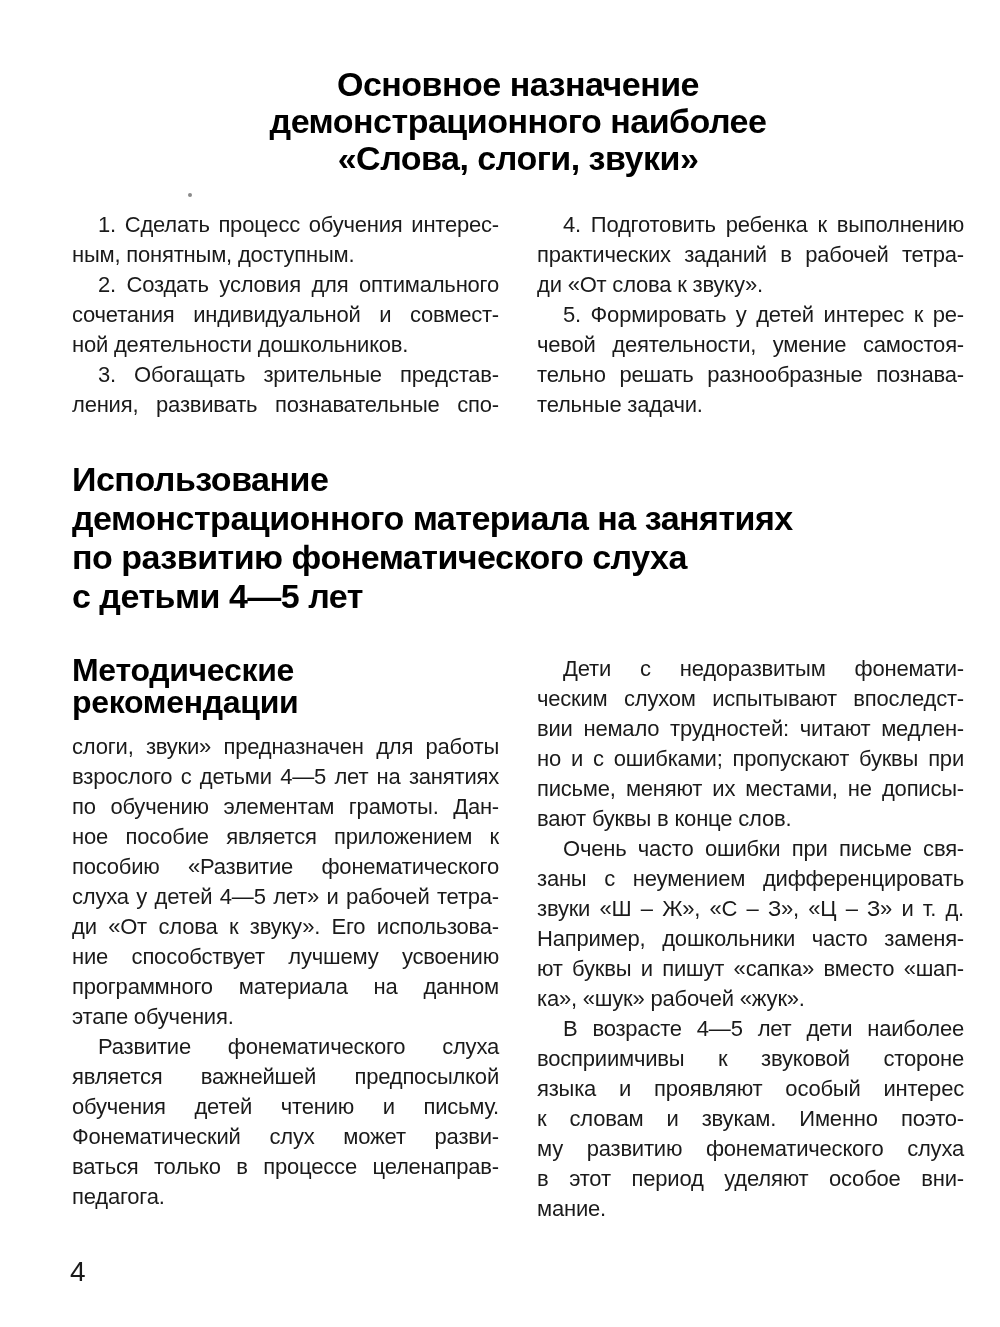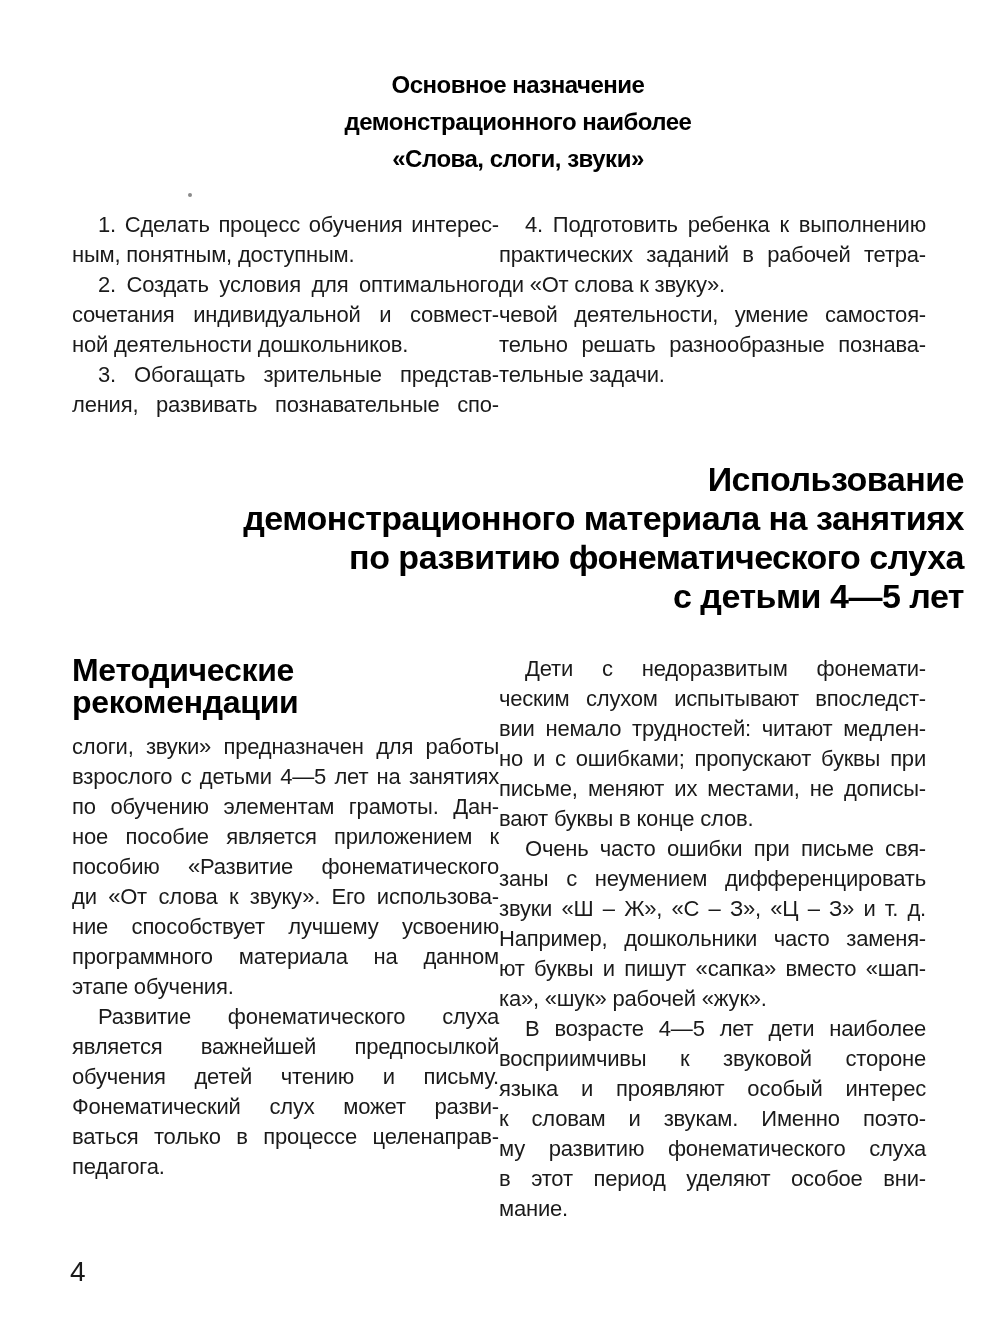--- a/index.html
+++ b/index.html
@@ -8,34 +8,34 @@
     width:1000px;height:1327px;
     background:#ffffff;
     color:#1a1a1a;
     font-family:"Liberation Sans","DejaVu Sans",sans-serif;
     box-sizing:border-box;
     padding:66px 36px 0 72px;
     overflow:hidden;
   }
   .h1{
     margin:0;
-    font-size:24px;line-height:37px;font-weight:700;
+    font-size:34px;line-height:37px;font-weight:700;
     text-align:center;color:#000000;letter-spacing:-0.5px;
   }
   .h2{
     margin:40px 0 0 0;
     font-size:34px;line-height:39px;font-weight:700;
-    text-align:right;color:#000000;letter-spacing:-0.5px;
+    text-align:left;color:#000000;letter-spacing:-0.5px;
   }
   .h3{
     margin:0 0 14px 0;
     font-size:32px;line-height:32px;font-weight:700;
     color:#000000;letter-spacing:-0.3px;
   }
-  .columns{display:flex;}
+  .columns{display:flex;gap:38px;}
   .col{width:427px;flex:none;}
   .section1{margin-top:33px;}
   .section2{margin-top:38px;}
   .para{margin:0;}
   .line{
     font-size:22px;line-height:30px;
     letter-spacing:-0.2px;
     text-align:justify;
     text-align-last:justify;
   }
@@ -80,20 +80,21 @@
           <div class="line">ления, развивать познавательные спо-</div>
         </div>
       </div>
     <div class="col">
         <div class="para">
           <div class="line first">4. Подготовить ребенка к выполнению</div>
           <div class="line">практических заданий в рабочей тетра-</div>
           <div class="line last">ди «От слова к звуку».</div>
         </div>
         <div class="para">
+          <div class="line first">5. Формировать у детей интерес к ре-</div>
           <div class="line">чевой деятельности, умение самостоя-</div>
           <div class="line">тельно решать разнообразные познава-</div>
           <div class="line last">тельные задачи.</div>
         </div>
       </div>
   </div>
 
   <h2 class="h2">
       <div class="hline">Использование</div>
       <div class="hline">демонстрационного материала на занятиях</div>
@@ -104,20 +105,21 @@
   <div class="columns section2">
     <div class="col">
       <h3 class="h3">Методические рекомендации</h3>
       <div>
           <div class="para">
             <div class="line">слоги, звуки» предназначен для работы</div>
             <div class="line">взрослого с детьми 4—5 лет на занятиях</div>
             <div class="line">по обучению элементам грамоты. Дан-</div>
             <div class="line">ное пособие является приложением к</div>
             <div class="line">пособию «Развитие фонематического</div>
+            <div class="line">слуха у детей 4—5 лет» и рабочей тетра-</div>
             <div class="line">ди «От слова к звуку». Его использова-</div>
             <div class="line">ние способствует лучшему усвоению</div>
             <div class="line">программного материала на данном</div>
             <div class="line last">этапе обучения.</div>
           </div>
           <div class="para">
             <div class="line first">Развитие фонематического слуха</div>
             <div class="line">является важнейшей предпосылкой</div>
             <div class="line">обучения детей чтению и письму.</div>
             <div class="line">Фонематический слух может разви-</div>

